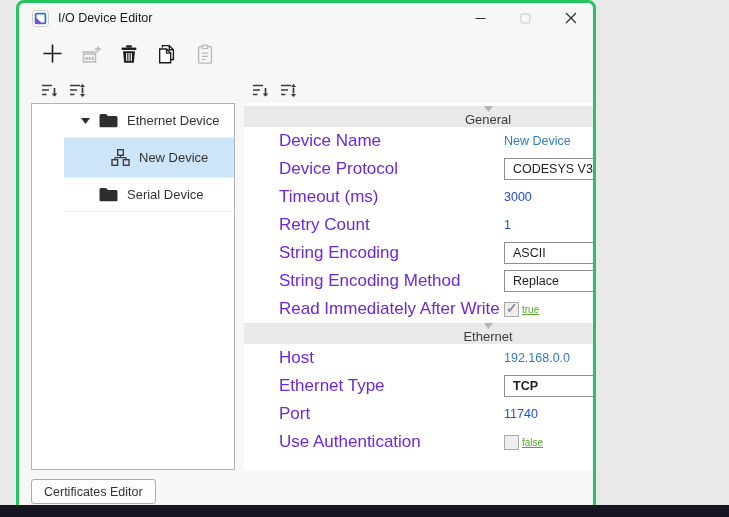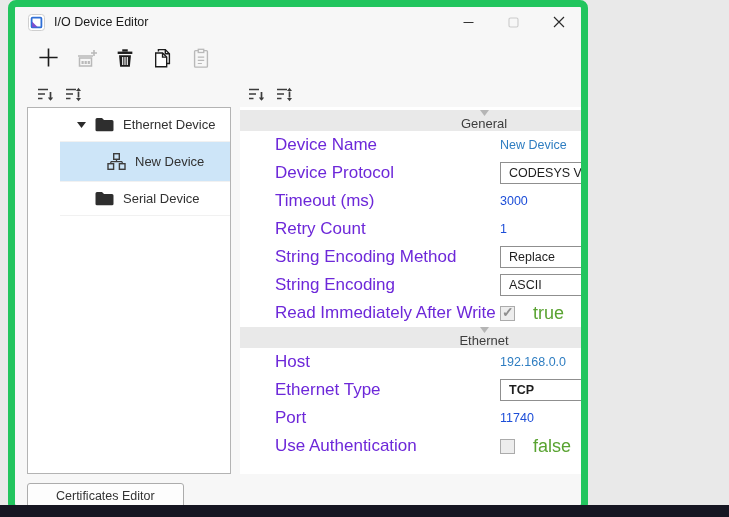--- a/index.html
+++ b/index.html
@@ -5,22 +5,22 @@
   * { box-sizing: border-box; margin: 0; padding: 0; }
   html, body { width: 729px; height: 517px; }
   body {
     font-family: "Liberation Sans", sans-serif;
     background: #e9e9e9;
     position: relative;
     overflow: hidden;
   }
   .bottom-strip { position: absolute; left: 0; right: 0; bottom: 0; height: 12px; background: #161622; }
   .window {
-    position: absolute; left: 8px; top: 0; width: 580px; height: 512px;
-    background: #f7f7f7; border: 7px solid #22c55e; border-radius: 8px; overflow: hidden;
+    position: absolute; left: 16px; top: 0; width: 580px; height: 512px;
+    background: #f7f7f7; border: 3px solid #22c55e; border-radius: 8px; overflow: hidden;
   }
   
   .titlebar { position: absolute; top: 0; left: 0; right: 0; height: 30px; display: flex; align-items: center; }
   .app-icon { margin-left: 13px; width: 17px; height: 17px; flex: 0 0 auto; }
   .title { margin-left: 9px; font-size: 12.5px; color: #1a1a1a; }
   .win-controls { margin-left: auto; display: flex; height: 100%; }
   .win-btn { width: 45px; height: 30px; display: flex; align-items: center; justify-content: center; cursor: default; }
   
   .toolbar { position: absolute; top: 36px; left: 19px; display: flex; gap: 9px; }
   .tb-btn { width: 29px; height: 29px; display: flex; align-items: center; justify-content: center; color: #1c1c1c; }
@@ -61,30 +61,30 @@
   .dropdown .arrow { margin-right: 9px; display: flex; }
   .checkbox-wrap { position: absolute; left: 260px; top: 0; height: 28px; display: flex; align-items: center; }
   .checkbox {
     width: 15px; height: 15px; background: #ededed; border: 1px solid #ababab;
     position: relative; flex: 0 0 auto; cursor: default;
   }
   .checkbox.checked::after {
     content: "✓"; position: absolute; left: 1px; top: -3px;
     font-size: 14px; font-weight: bold; color: #8f8f8f;
   }
-  .checkbox-value-label { margin-left: 18px; font-size: 18px; color: #59a331; }
+  .checkbox-value-label { margin-left: 3px; font-size: 10px; color: #59a331; text-decoration: underline; }
   
   .scrollbar { position: absolute; left: 701px; top: 100px; width: 15px; height: 367px; background: #f8f8f8; border: 1px solid #e3e3e3; }
   .scroll-arrow { position: absolute; left: 0; width: 13px; height: 14px; display: flex; align-items: center; justify-content: center; color: #8f8f8f; }
   .scroll-arrow.up { top: 2px; }
   .scroll-arrow.down { bottom: 2px; }
   .scroll-thumb { position: absolute; left: 3px; top: 18px; width: 7px; height: 294px; background: #fdfdfd; border: 1px solid #ababab; border-radius: 4px; }
   
   .btn { background: #fdfdfd; border: 1px solid #acacac; border-radius: 3px; font-size: 12.5px; color: #333; font-family: "Liberation Sans", sans-serif; display: flex; align-items: center; justify-content: center; cursor: default; }
-  .certificates-btn { position: absolute; left: 12px; top: 476px; height: 25px; padding: 0 28px; }
+  .certificates-btn { position: absolute; left: 12px; top: 476px; height: 25px; padding: 0 12px; }
   .ok-btn { position: absolute; left: 653px; top: 477px; width: 57px; height: 23px; }
 </style>
 </head>
 <body>
 
 <div class="window">
 
   <div class="titlebar">
     <span class="app-icon">
       <svg width="17" height="17" viewBox="0 0 17 17">
@@ -272,46 +272,46 @@
     <span class="prop-label">Timeout (ms)</span>
     <span class="prop-value-text text-orange" style="display: block;">3000</span>
 
   </div>
             <div class="prop-row">
     <span class="prop-label">Retry Count</span>
     <span class="prop-value-text text-orange" style="display: block;">1</span>
 
   </div>
             <div class="prop-row">
+    <span class="prop-label">String Encoding</span>
+
+    <div class="dropdown" style="display: flex;">
+      <span class="dropdown-value">ASCII</span>
+      <span class="arrow">
+        <svg width="9" height="6" viewBox="0 0 9 6">
+                    <path d="M0 0 H9 L4.5 6 Z" fill="#222"></path>
+                  </svg>
+      </span>
+    </div>
+
+  </div>
+            <div class="prop-row">
     <span class="prop-label">String Encoding Method</span>
 
     <div class="dropdown" style="display: flex;">
       <span class="dropdown-value">Replace</span>
       <span class="arrow">
         <svg width="9" height="6" viewBox="0 0 9 6">
                     <path d="M0 0 H9 L4.5 6 Z" fill="#222"></path>
                   </svg>
       </span>
     </div>
 
   </div>
             <div class="prop-row">
-    <span class="prop-label">String Encoding</span>
-
-    <div class="dropdown" style="display: flex;">
-      <span class="dropdown-value">ASCII</span>
-      <span class="arrow">
-        <svg width="9" height="6" viewBox="0 0 9 6">
-                    <path d="M0 0 H9 L4.5 6 Z" fill="#222"></path>
-                  </svg>
-      </span>
-    </div>
-
-  </div>
-            <div class="prop-row">
     <span class="prop-label">Read Immediately After Write</span>
 
     <div class="checkbox-wrap" style="display: flex;">
       <span class="checkbox checked"></span>
       <span class="checkbox-value-label">true</span>
     </div>
   </div>
           </div>
   </div>
         <div>

